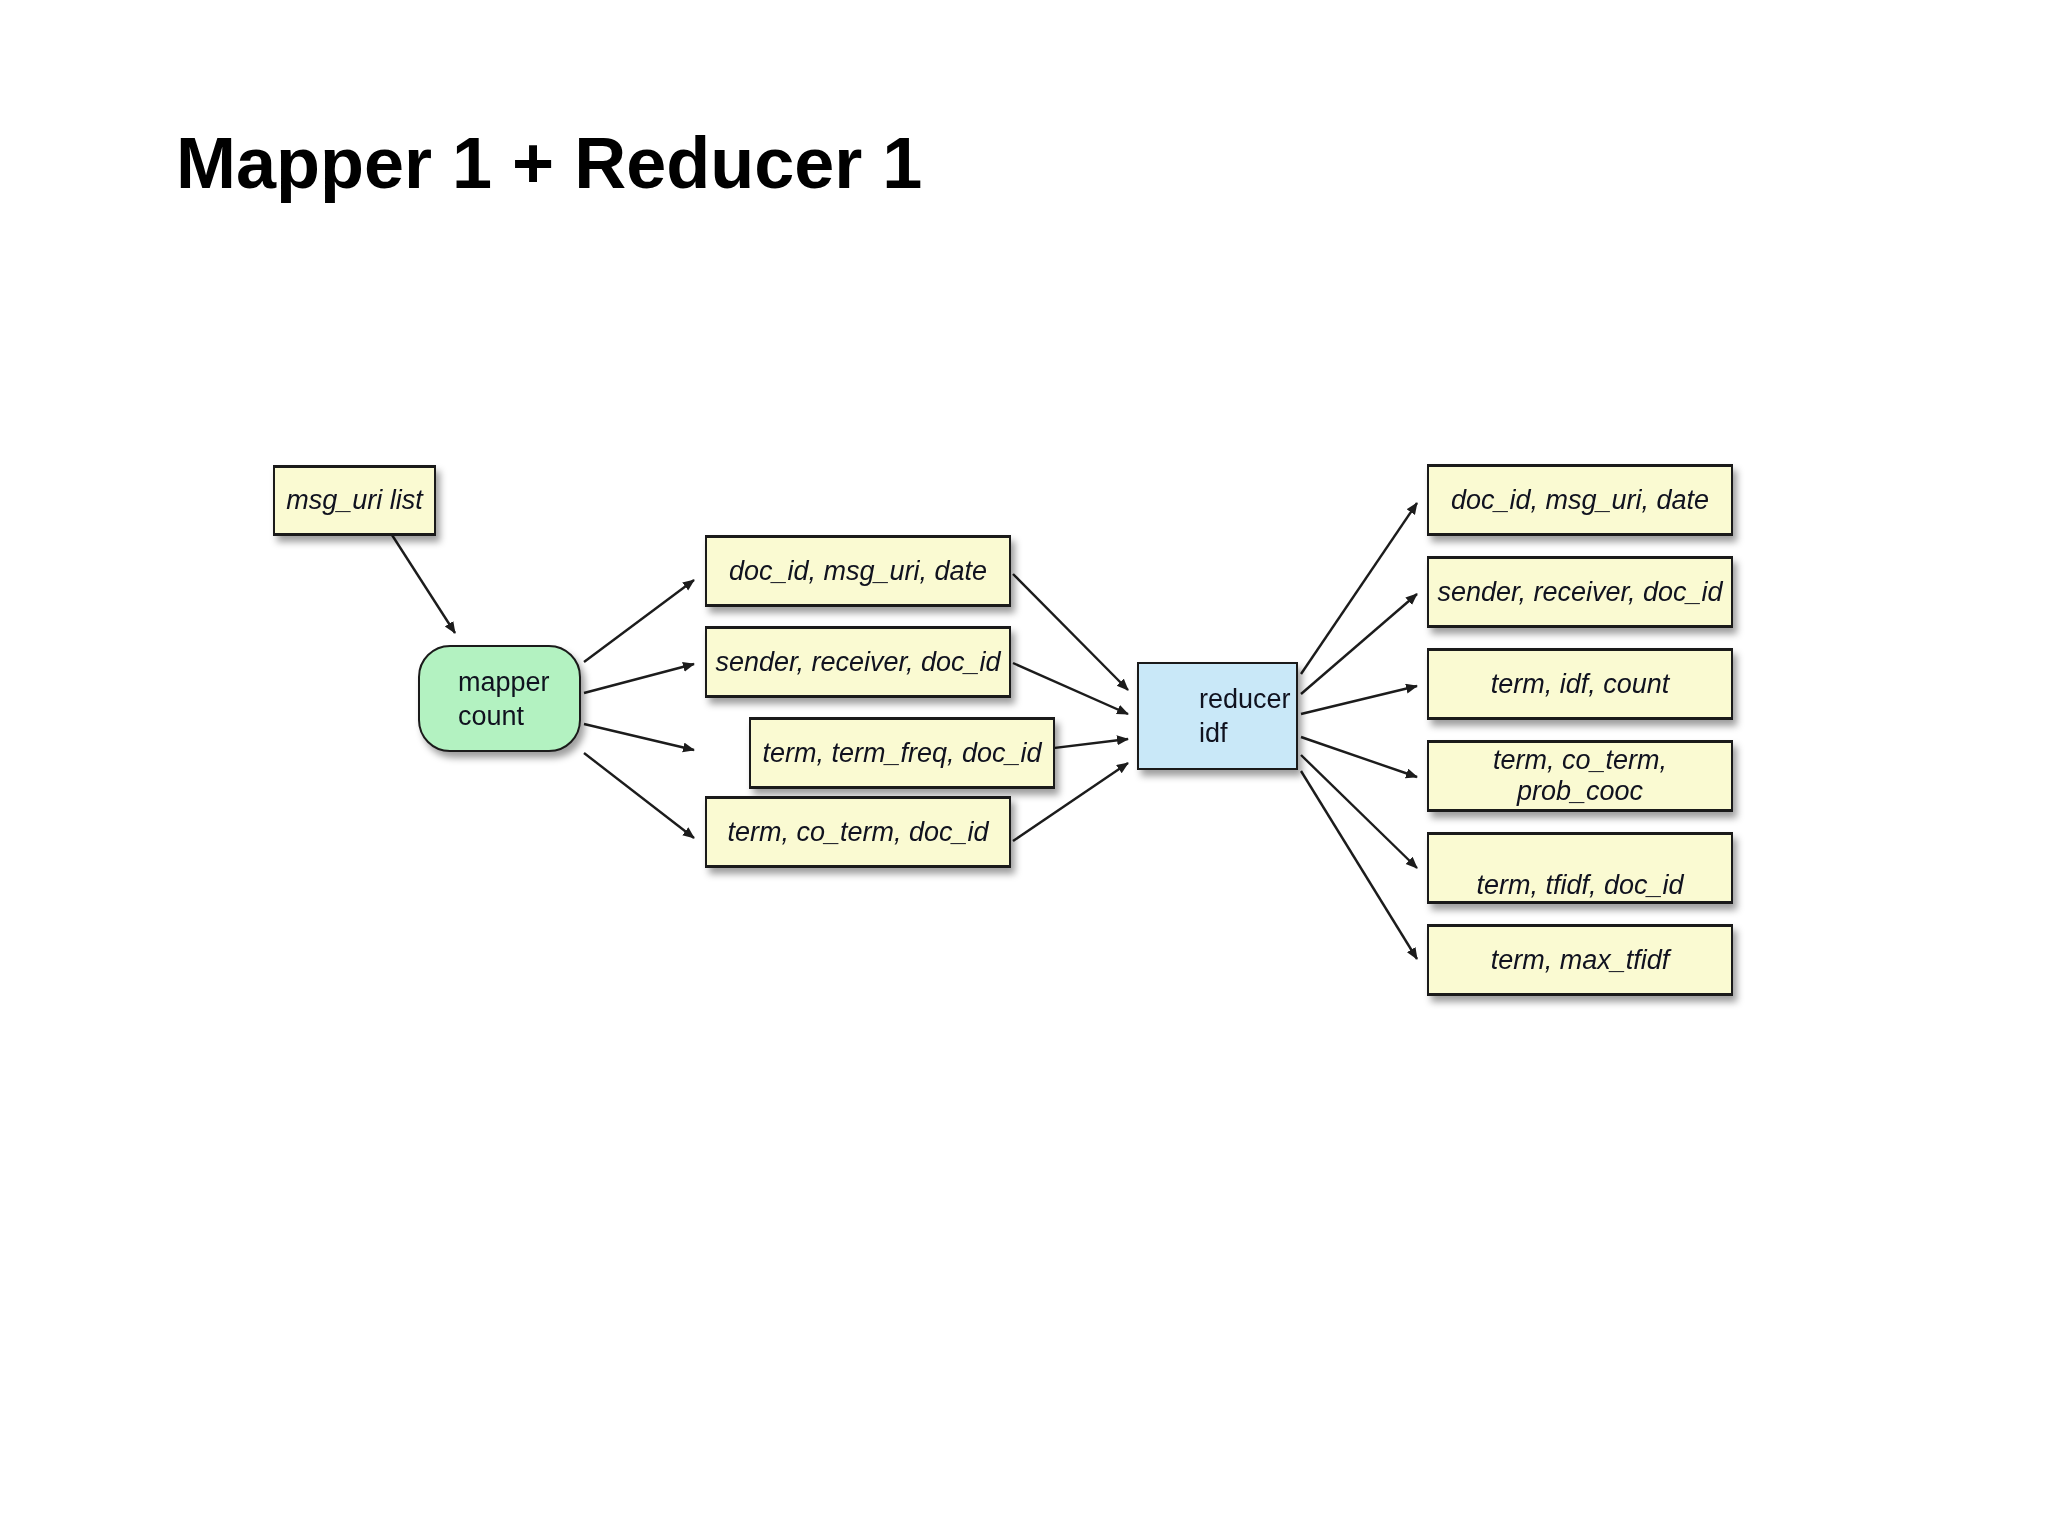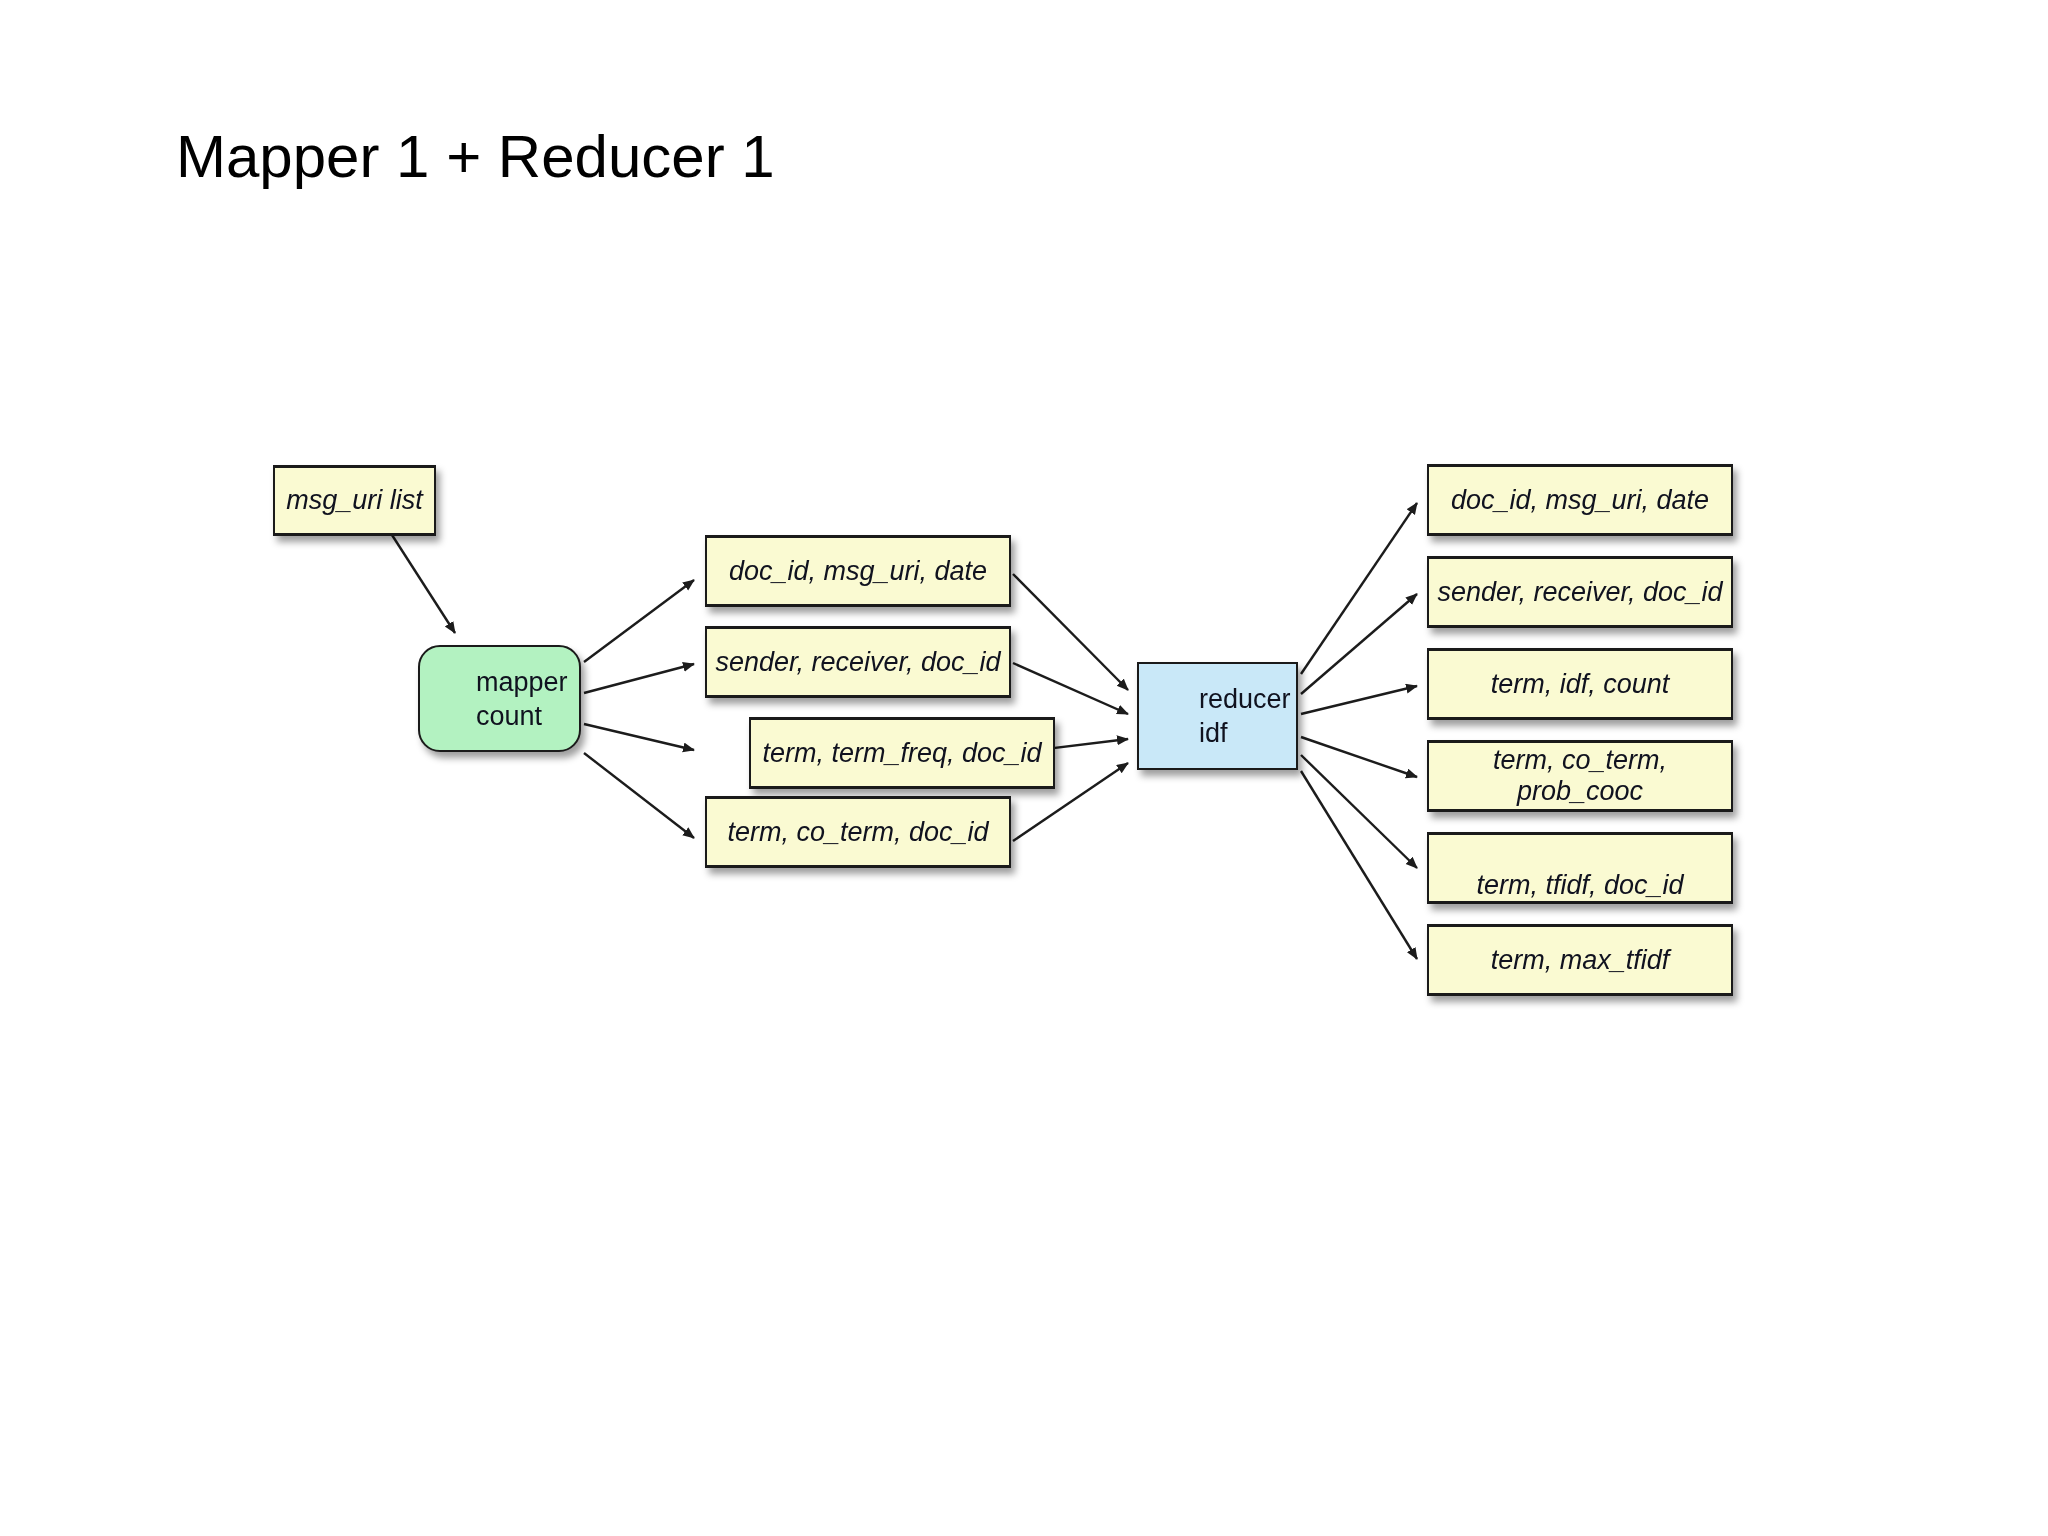--- a/index.html
+++ b/index.html
@@ -12,22 +12,22 @@
     position: relative;
     width: 2048px;
     height: 1536px;
     background: #ffffff;
     overflow: hidden;
   }
   .page-title {
     position: absolute;
     left: 176px;
     top: 122px;
-    font-size: 60px;
-    font-weight: normal;
+    font-size: 72px;
+    font-weight: bold;
     color: #000000;
     letter-spacing: 0px;
     white-space: nowrap;
   }
   .arrows {
     position: absolute;
     left: 0;
     top: 0;
     width: 2048px;
     height: 1536px;
@@ -50,23 +50,23 @@
     text-align: center;
     border-top-width: 3px;
     border-bottom-width: 3px;
   }
   .source-box {
     left: 273px; top: 465px; width: 163px; height: 71px;
   }
   .mapper-box {
     left: 418px; top: 645px; width: 163px; height: 107px;
     background: #b3f2c1;
-    border-radius: 22px;
+    border-radius: 32px;
     justify-content: flex-start;
-    padding-left: 56px;
+    padding-left: 38px;
   }
   .reducer-box {
     left: 1137px; top: 662px; width: 161px; height: 108px;
     background: #c9e8f8;
     justify-content: flex-start;
     padding-left: 60px;
   }
   .proc-label {
     line-height: 34px;
     font-style: normal;

